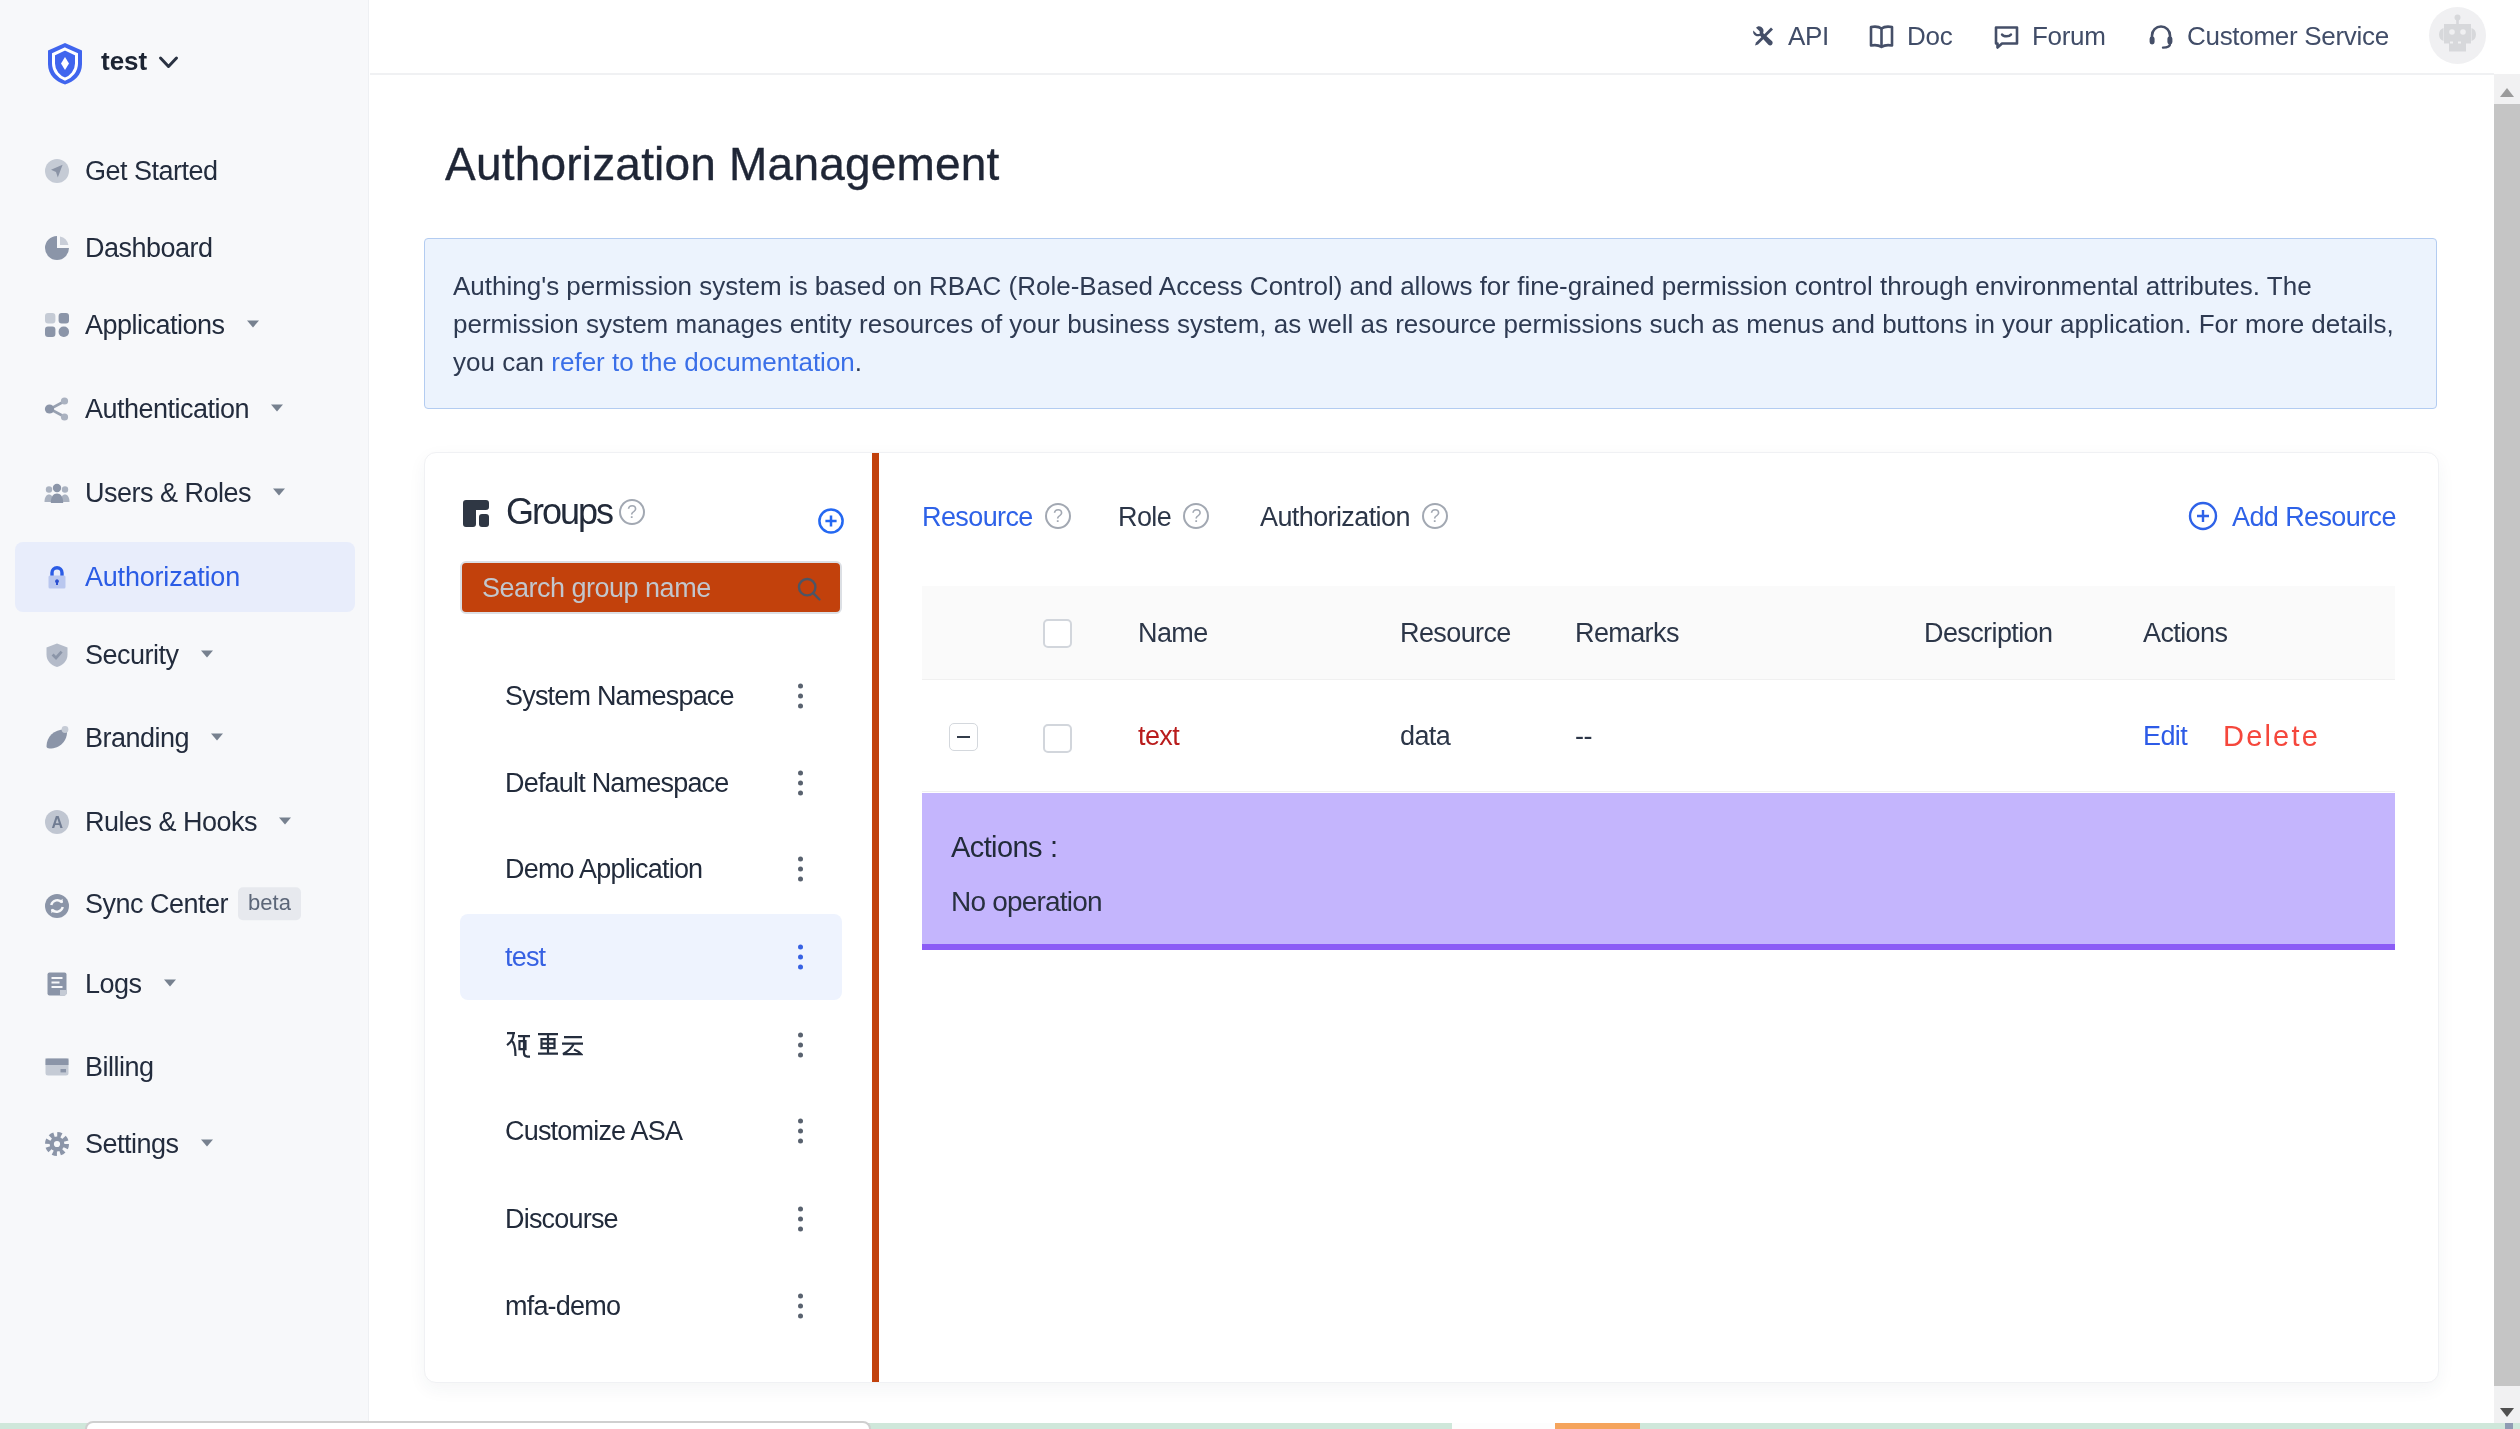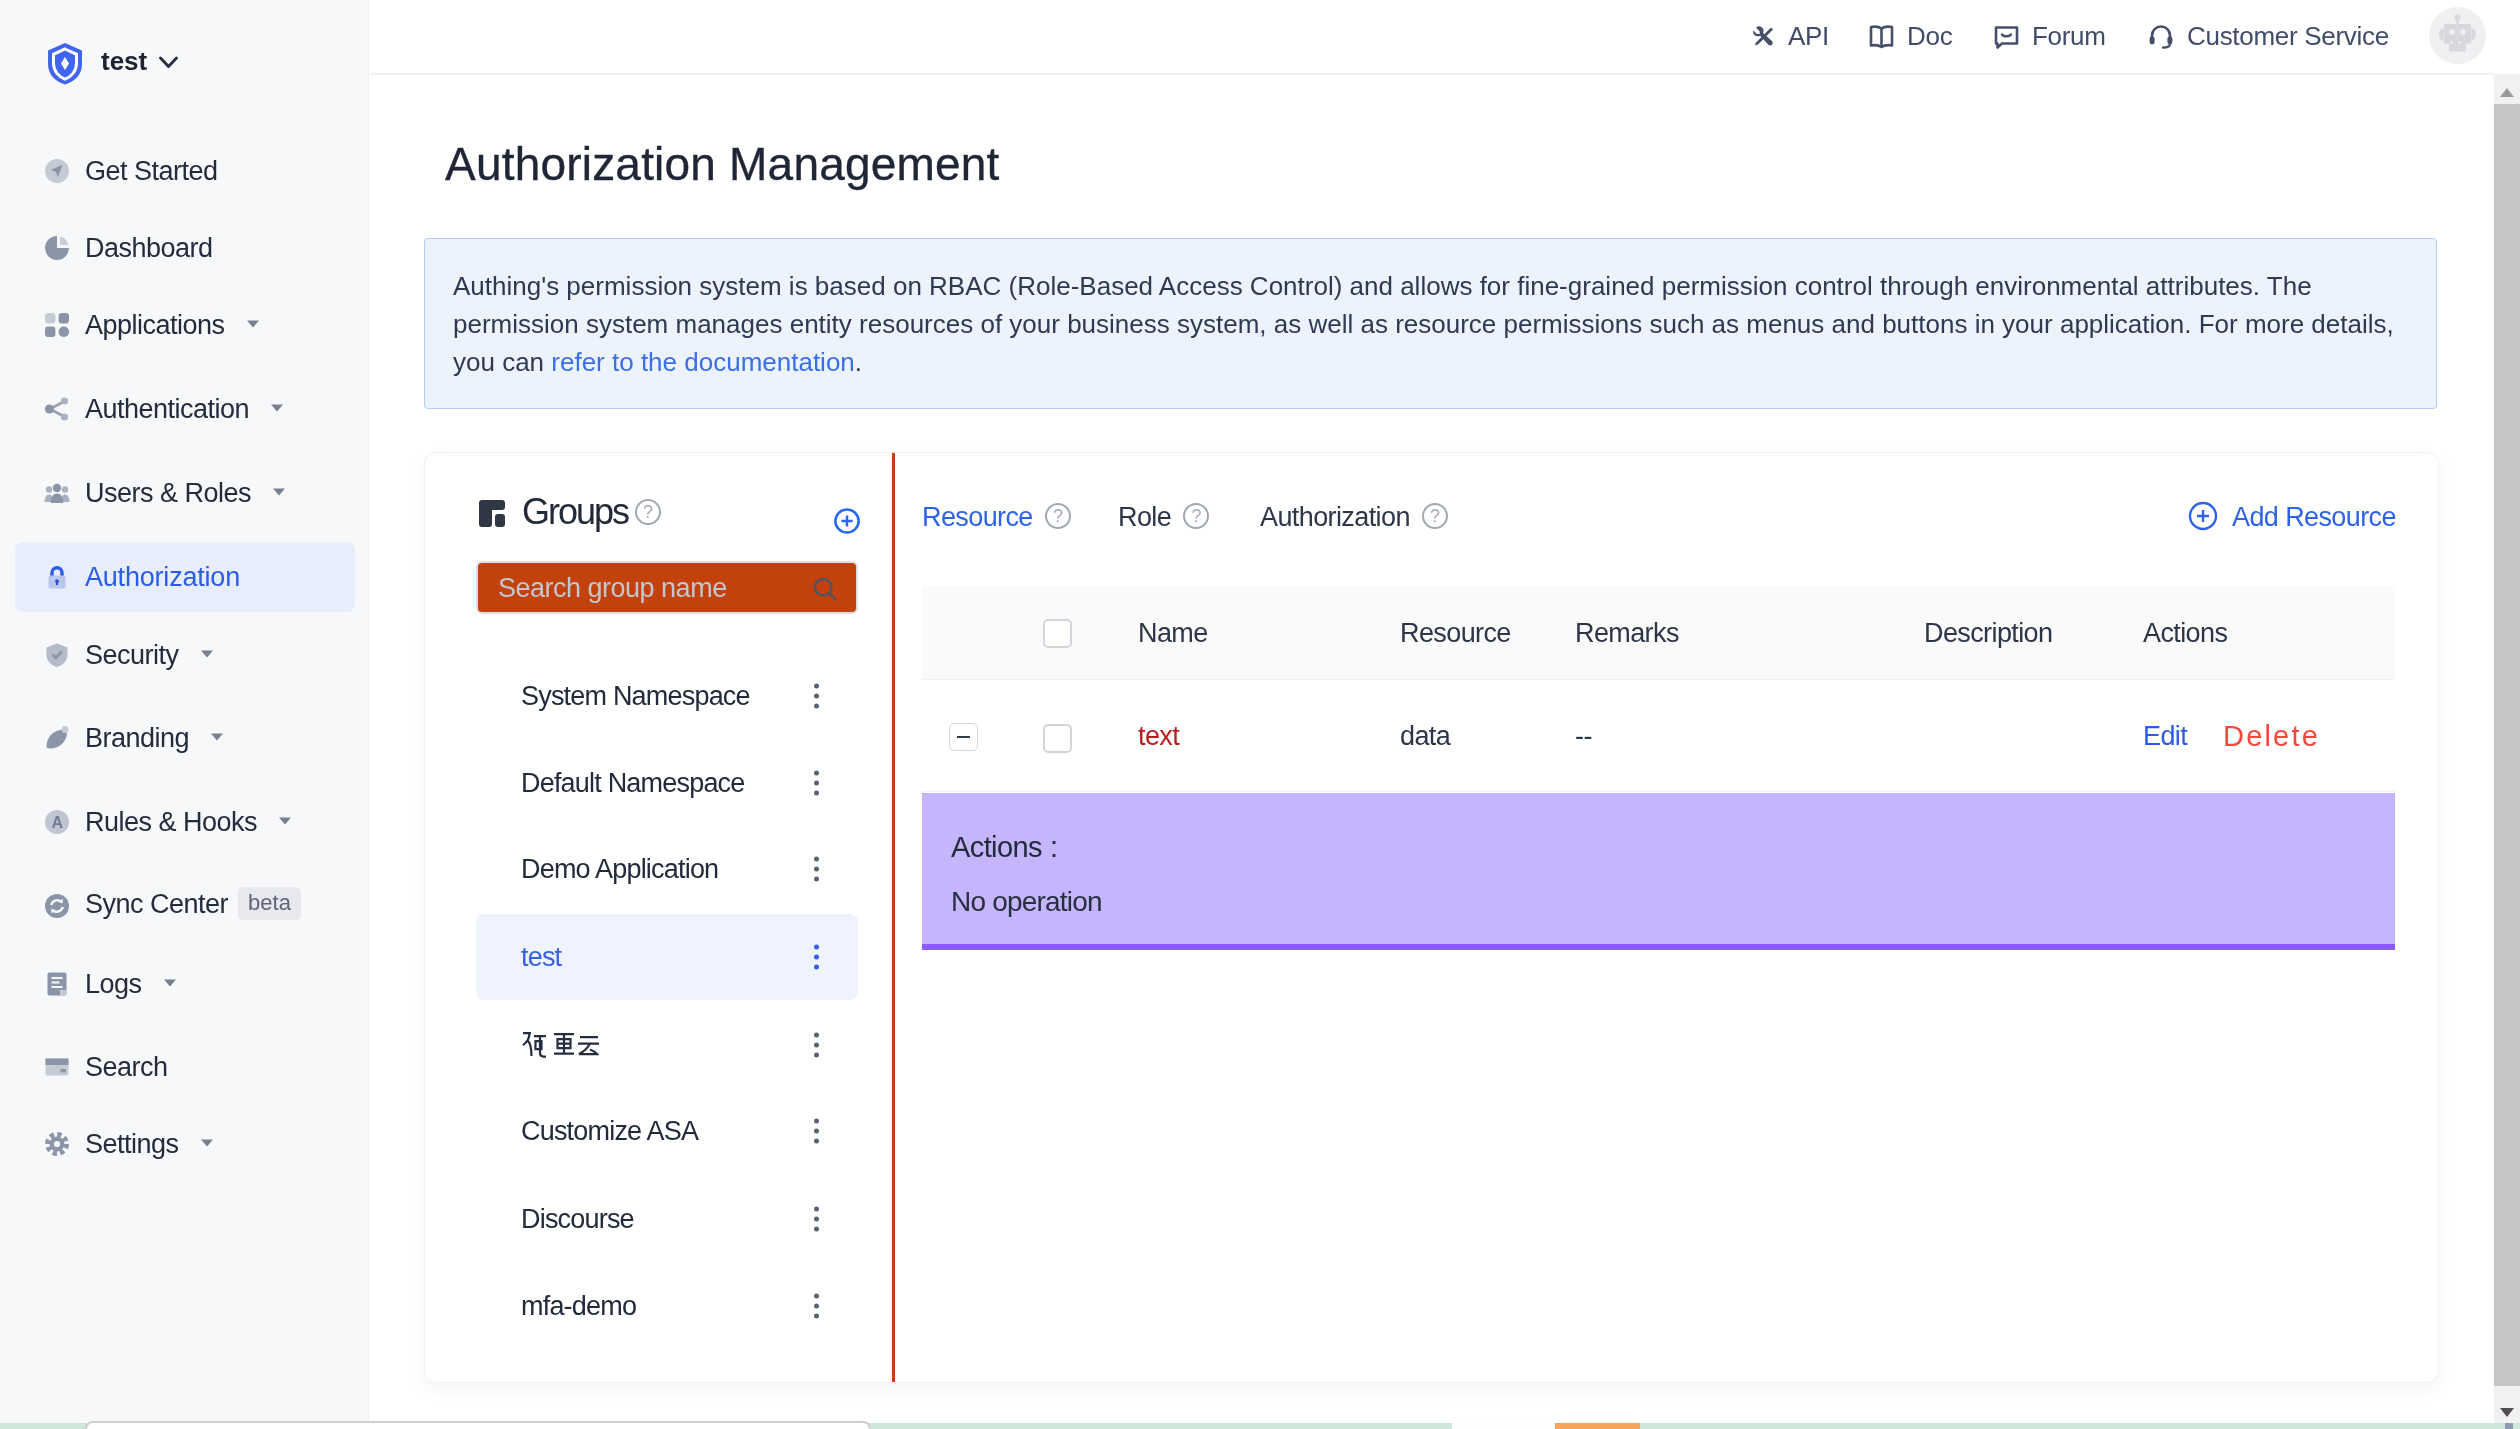--- a/index.html
+++ b/index.html
@@ -29,22 +29,22 @@
 #h1 { position:absolute; left:429px; top:141px; font-size:46px; color:#1f2636;
   font-weight:400; letter-spacing:0.2px; line-height:46px;margin-left:16px; -webkit-text-stroke:0.35px #1f2636;}
 #info { position:absolute; left:424px; top:238px; width:2013px; height:171px;
   background:#ecf3fd; border:1px solid #b3ccf1; border-radius:4px;
   color:#2e3a52; font-size:26px; line-height:38px; padding:28px 28px; letter-spacing:0px; white-space:nowrap;}
 #info a { color:#3a6fe8; text-decoration:none; }
 
 #card { position:absolute; left:424px; top:452px; width:2015px; height:931px;
   background:#fff; border:1px solid #f0f1f4; border-radius:12px;
   box-shadow:0 6px 18px rgba(40,55,80,0.05); }
-#leftcol { position:absolute; left:16px; top:0; width:454px; height:929px;
-  border-right:3px solid #c2410c; }
+#leftcol { position:absolute; left:0; top:0; width:454px; height:929px;
+  border-right:7px solid #c2410c; }
 #searchbox { position:absolute; left:35px; top:108px; width:382px; height:53px;
   border:2px solid #dcdfe4; border-radius:6px; background:#c2410c;text-align:right; }
 #searchbox .ph { position:absolute; left:20px; top:50%; transform:translateY(-50%);
   color:#c2c6cd; font-size:27px; letter-spacing:-0.5px; }
 .gitem { position:absolute; left:35px; width:382px; height:86px; border-radius:8px;
   color:#222b3b; font-size:27px; letter-spacing:-0.8px; }
 .gitem .glabel { position:absolute; left:45px; top:50%; transform:translateY(-50%); white-space:nowrap;}
 .gitem .gdots { position:absolute; right:38px; top:50%; transform:translateY(-50%); width:6px; }
 .gitem.sel { background:#eef3fe; color:#3661e3; }
 .dots i { display:block; width:5px; height:5px; border-radius:50%; background:#59626f; margin:5px 0; }
@@ -171,21 +171,21 @@
         <rect x="16" y="19" width="6" height="5" fill="#c5cbd5"></rect>
       </svg>
     <span class="nlabel">Logs<span class="caret"></span></span>
   </div>
   <div class="navitem" style="top:1032px;">
     <svg class="nicon" viewBox="0 0 26 26">
         <rect x="1.5" y="4.5" width="23" height="17" rx="2.5" fill="#c5cbd5"></rect>
         <rect x="1.5" y="4.5" width="23" height="6.5" fill="#8b95a8"></rect>
         <rect x="16.5" y="15" width="5.5" height="3.4" fill="#8b95a8"></rect>
       </svg>
-    <span class="nlabel">Search</span>
+    <span class="nlabel">Billing</span>
   </div>
   <div class="navitem" style="top:1109px;">
     <svg class="nicon" viewBox="0 0 26 26">
         <circle cx="13" cy="13" r="9.2" fill="none" stroke="#8b95a8" stroke-width="5.6" stroke-dasharray="4.1 3.12"></circle>
         <circle cx="13" cy="13" r="7.4" fill="#8b95a8"></circle>
         <circle cx="13" cy="13" r="3.1" fill="#f7f8fa"></circle>
       </svg>
     <span class="nlabel">Settings<span class="caret"></span></span>
   </div>
 </div>

